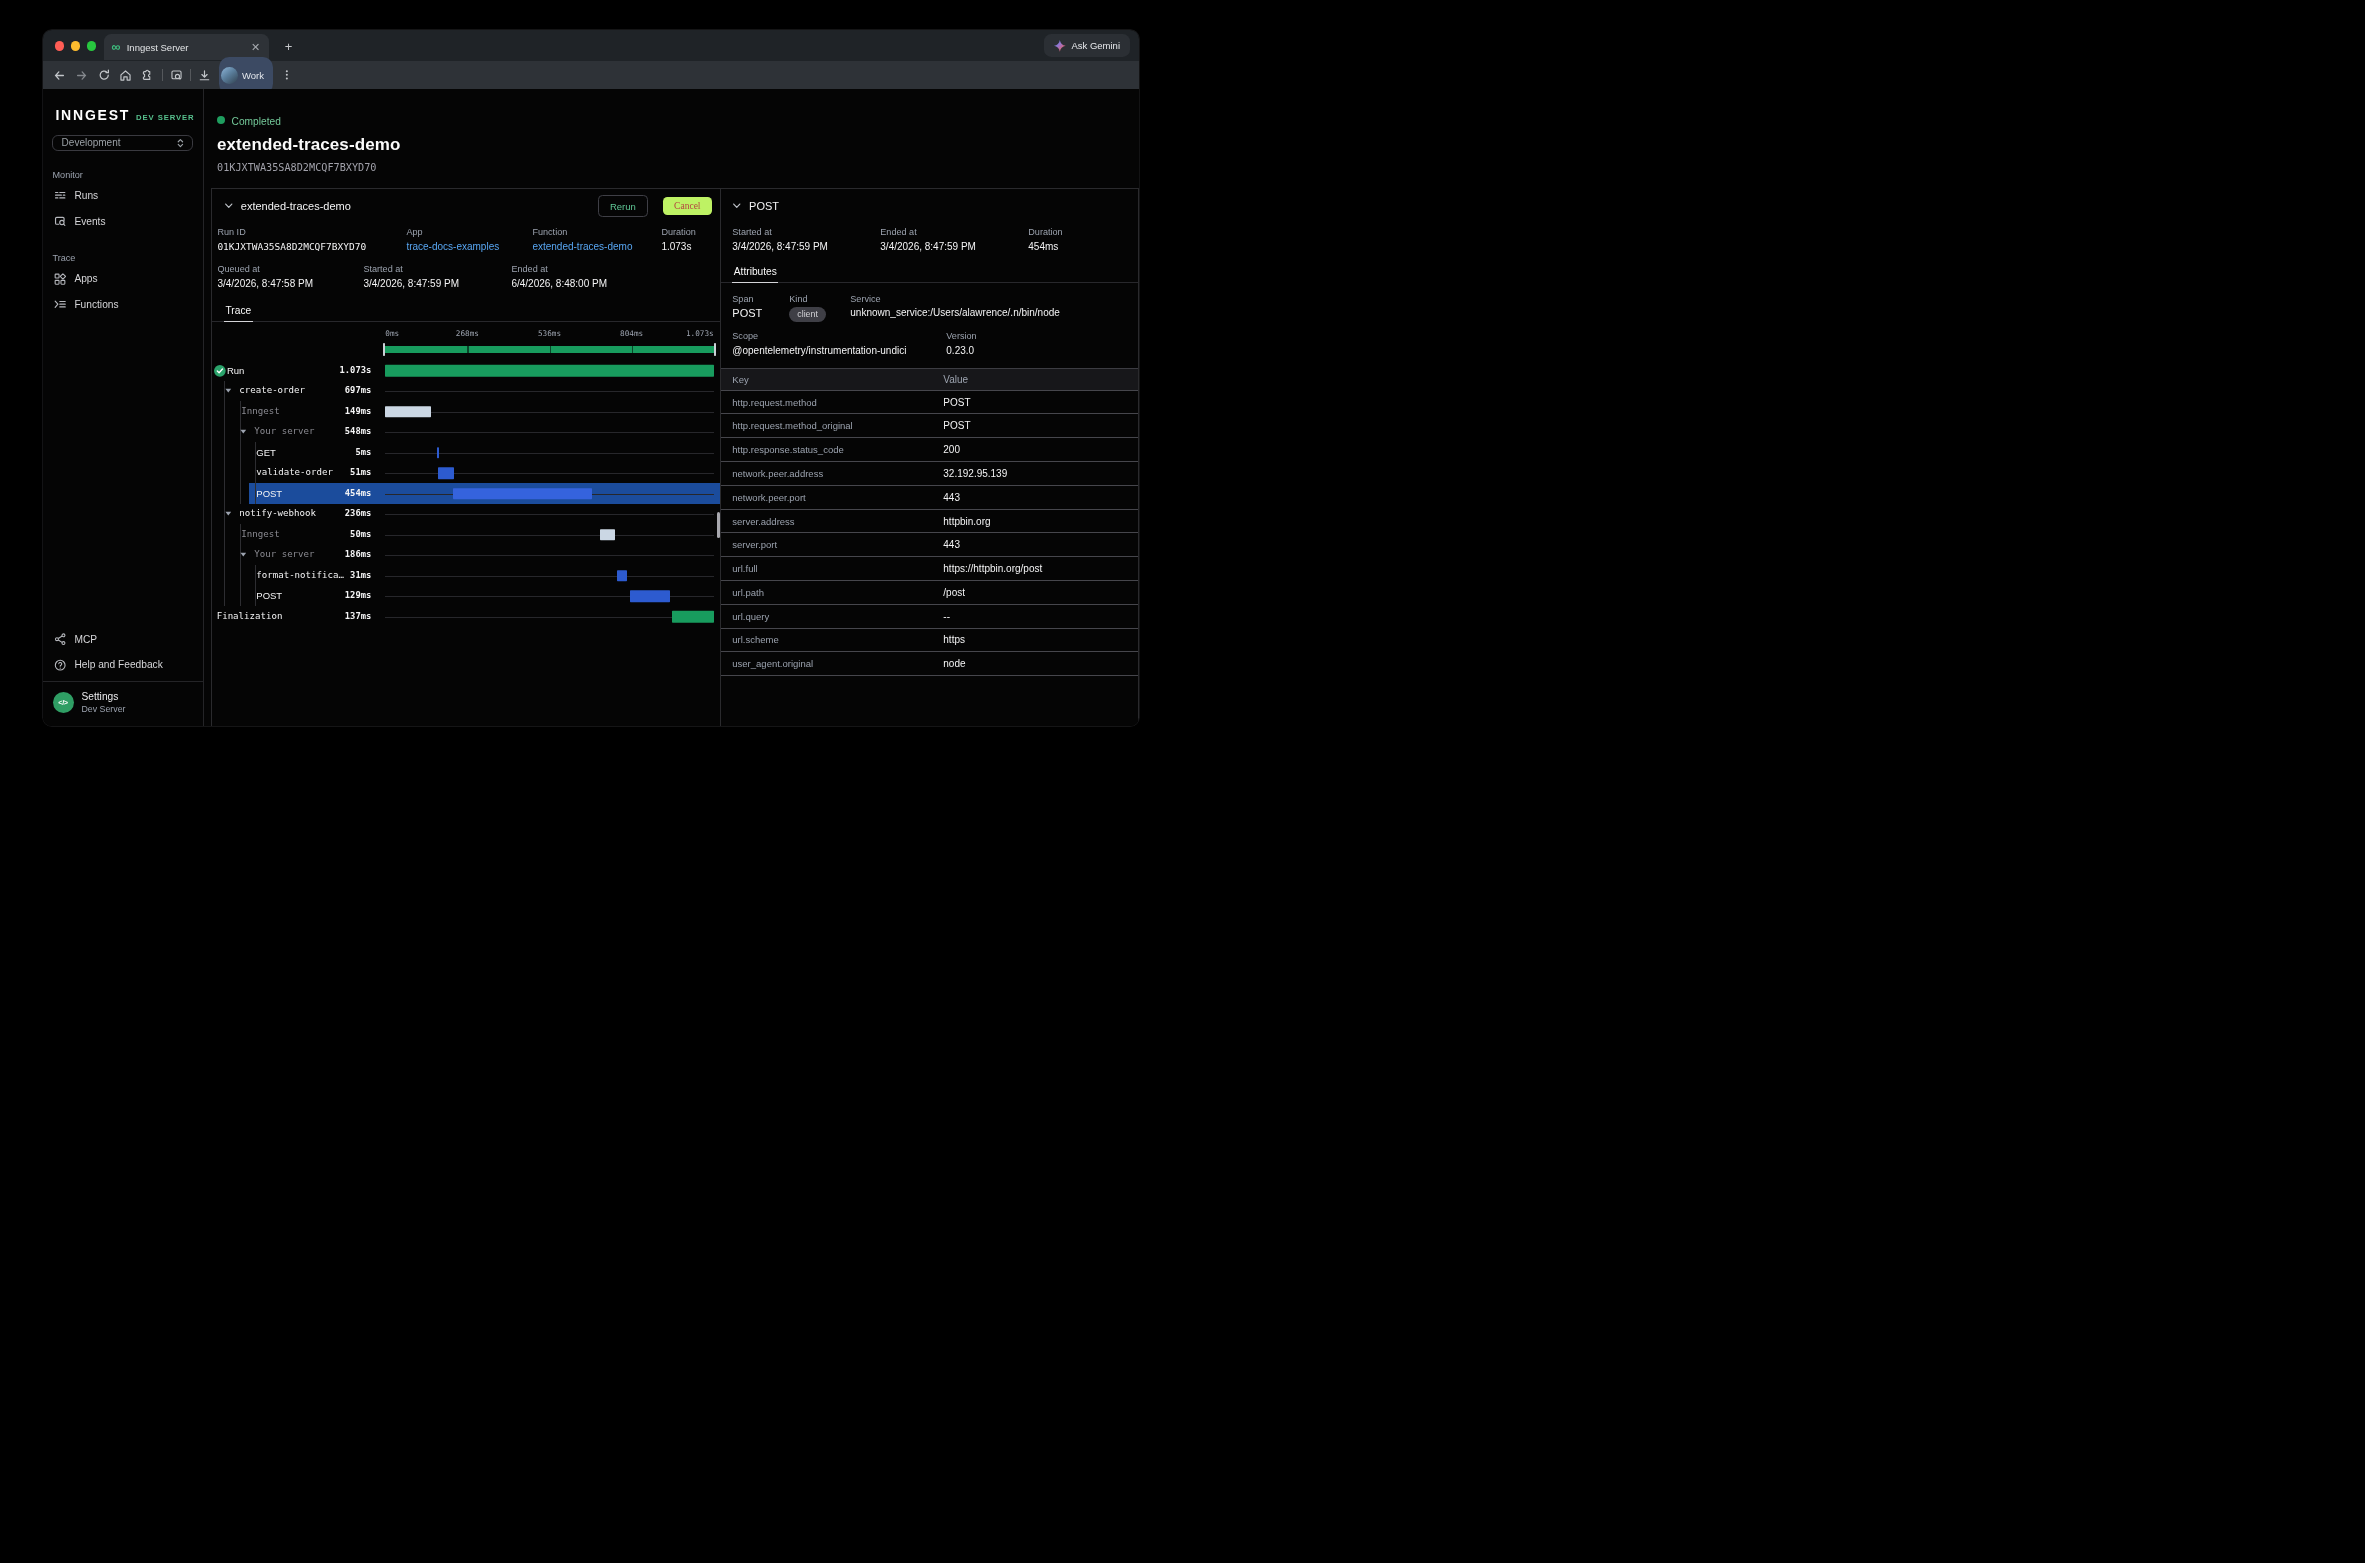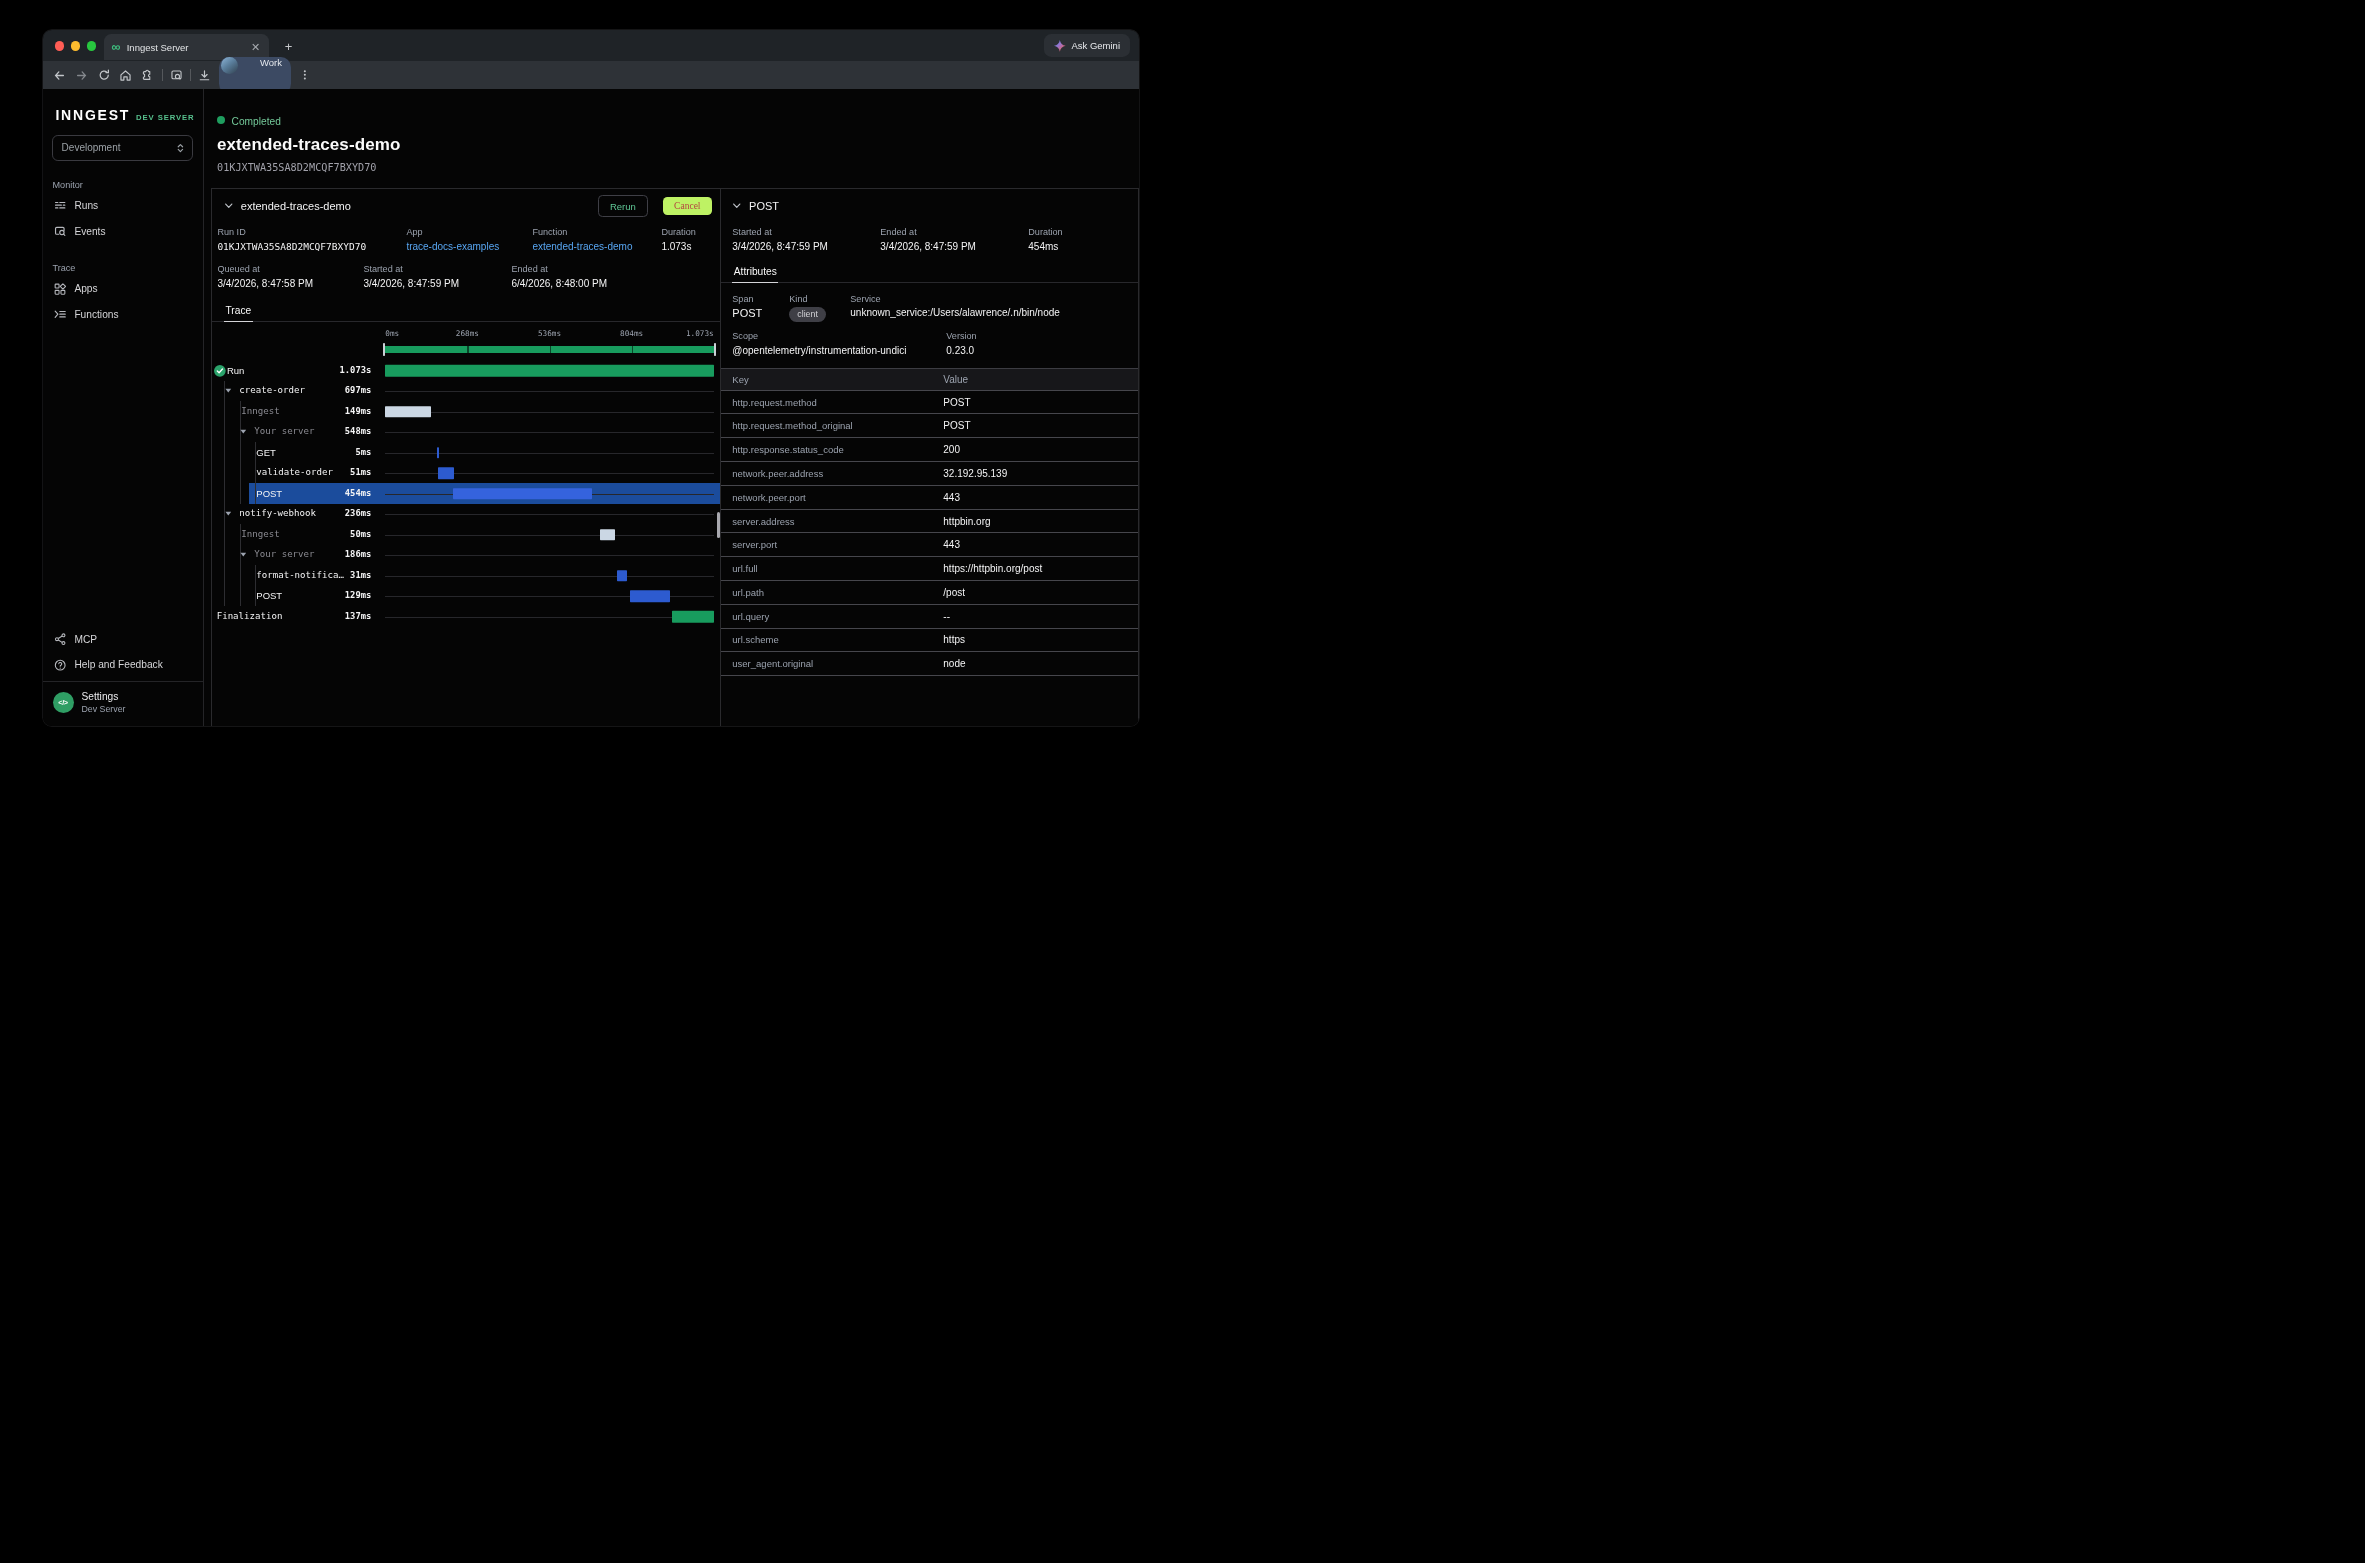--- a/index.html
+++ b/index.html
@@ -29,33 +29,33 @@
 
   
   .toolbar { position:relative; height:28px; background:#2e3237; display:flex; align-items:center; padding:0 5.9px; }
   .tb-ic { width:22px; height:22px; display:flex; align-items:center; justify-content:center; color:#c2c5c9; flex:0 0 auto; }
   .tb-ic.dim { color:#84888d; }
   .urlbar { flex:1; height:20.5px; background:#1d2124; border-radius:10.2px; margin:0 4.4px;
     display:flex; align-items:center; padding:0 4.4px 0 2.9px; min-width:0; }
   .url-info { width:17.6px; height:17.6px; border-radius:50%; display:flex; align-items:center; justify-content:center; color:#c2c5c9; }
   .url-text { color:#d8dadd; font-size:10px; margin-left:4.4px; flex:1; white-space:nowrap; overflow:hidden; }
   .tb-divider { width:0.7px; height:11.7px; background:#55585c; margin:0 2.9px; flex:0 0 auto; }
-  .profile-pill { height:37px; background:#3c4a63; border-radius:10.2px; display:flex; gap:22px; padding:0 8.8px 0 2.2px; margin:0 2.9px; flex:0 0 auto; }
+  .profile-pill { height:37px; background:#3c4a63; border-radius:10.2px; display:flex; align-items:center; gap:4px; padding:0 8.8px 0 2.2px; margin:0 2.9px; flex:0 0 auto; }
   .avatar { width:17px; height:17px; border-radius:50%; background:linear-gradient(140deg,#8fb6d9 0%,#5b7f9d 45%,#31404e 100%); }
   .profile-pill span { color:#e4e7ec; font-size:9.5px; }
 
   
   .content { position:absolute; top:59px; left:0; right:0; bottom:0; background:#050505; display:flex; }
 
   
   .sidebar { width:161px; border-right:0.7px solid #242427; display:flex; flex-direction:column; flex:0 0 auto; }
   .logo-row { display:flex; align-items:baseline; gap:5.9px; padding:17.6px 0 0 12.4px; }
   .logo { color:#fff; font-size:14px; font-weight:800; letter-spacing:1.8px; }
   .logo-badge { color:#57c08d; font-size:7.7px; font-weight:700; letter-spacing:0.9px; }
-  .env-select { margin:12.4px 10.2px 0 8.8px; height:26px; border:0.7px solid #3a3a40; border-radius:5.9px;
+  .env-select { margin:12.4px 10.2px 0 8.8px; height:16px; border:0.7px solid #3a3a40; border-radius:5.9px;
     display:flex; align-items:center; justify-content:space-between; padding:0 7.3px 0 8.8px; }
   .env-select .lbl { color:#9ba1a6; font-size:10px; }
   .side-sec-title { color:#9ca3af; font-size:9.1px; padding:19px 0 2.9px 9.5px; }
   .side-item { display:flex; align-items:center; gap:8px; padding:6.6px 0 6.6px 11px; color:#d6d6d9; font-size:10.2px; cursor:pointer; }
   .side-ic { width:12.4px; height:12.4px; color:#b6b8bd; display:flex; align-items:center; justify-content:center; }
   .side-footer { margin-top:auto; padding-bottom:2.9px; }
   .side-settings { border-top:0.7px solid #242427; display:flex; align-items:center; gap:8px; padding:9.5px 0 12.4px 9.5px; }
   .settings-ic { width:21px; height:21px; border-radius:50%; background:#2f9e64; color:#fff;
     font-size:7.3px; font-weight:700; display:flex; align-items:center; justify-content:center; letter-spacing:-0.4px; }
   .settings-title { color:#ececee; font-size:10.2px; }

